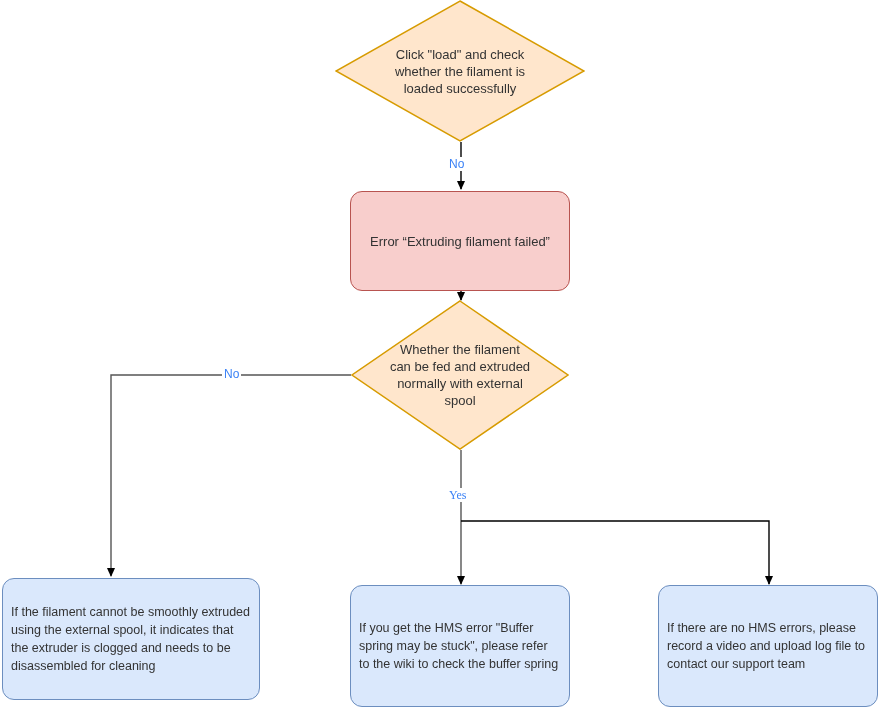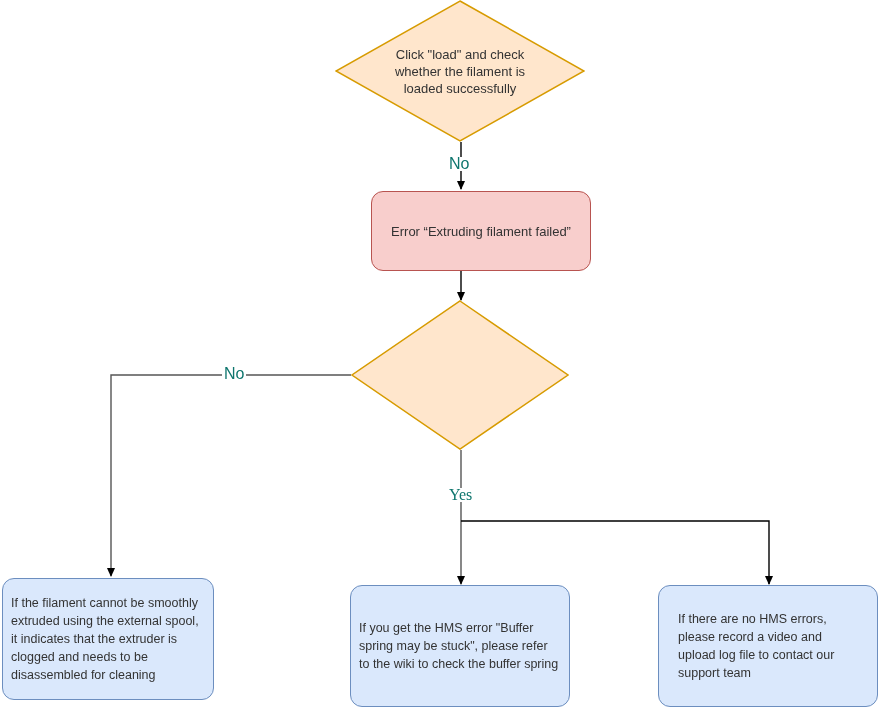--- a/index.html
+++ b/index.html
@@ -68,22 +68,22 @@
   }
   .rrect.blue {
     background: #dae8fc;
     border-color: #6c8ebf;
   }
   .center-text .txt { text-align: center; }
   .left-text .txt { text-align: left; }
 
   .edge-label {
     position: absolute;
-    color: #0f766e;
-    font-size: 16px;
+    color: #3b82f6;
+    font-size: 12px;
     line-height: 14px;
     background: #ffffff;
     padding: 0 2px;
     white-space: nowrap;
   }
 </style>
 </head>
 <body>
 
 <div id="canvas">
@@ -111,40 +111,44 @@
 
   <div class="node diamond center-text" style="left:335px; top:0px; width:250px; height:142px;">
     <svg class="shape" viewBox="0 0 250 142" preserveAspectRatio="none">
       <polygon points="125,1 249,71 125,141 1,71" fill="#ffe6cc" stroke="#d79b00" stroke-width="1.5"></polygon>
     </svg>
     <div class="txt">Click "load" and check
 whether the filament is
 loaded successfully</div>
   </div>
 
-  <div class="node rrect pink center-text" style="left:350px; top:191px; width:220px; height:80px;margin-left:21px;">
+  <div class="node rrect pink center-text" style="left:350px; top:191px; width:220px; height:100px;">
     <div class="txt">Error “Extruding filament failed”</div>
   </div>
 
   <div class="node diamond center-text" style="left:351px; top:300px; width:218px; height:150px;">
     <svg class="shape" viewBox="0 0 218 150" preserveAspectRatio="none">
       <polygon points="109,1 217,75 109,149 1,75" fill="#ffe6cc" stroke="#d79b00" stroke-width="1.5"></polygon>
     </svg>
+    <div class="txt">Whether the filament
+can be fed and extruded
+normally with external
+spool</div>
   </div>
 
-  <div class="node rrect blue left-text" style="left:2px; top:578px; width:212px; height:122px; font-size:12.5px; line-height:18px;">
+  <div class="node rrect blue left-text" style="left:2px; top:578px; width:258px; height:122px; font-size:12.5px; line-height:18px;">
     <div class="txt" style="padding:0 8px;">If the filament cannot be smoothly extruded using the external spool, it indicates that the extruder is clogged and needs to be disassembled for cleaning</div>
   </div>
 
   <div class="node rrect blue left-text" style="left:350px; top:585px; width:220px; height:122px; font-size:12.5px; line-height:18px;justify-content:center;">
     <div class="txt" style="padding:0 8px;">If you get the HMS error "Buffer spring may be stuck", please refer to the wiki to check the buffer spring</div>
   </div>
 
   <div class="node rrect blue left-text" style="left:658px; top:585px; width:220px; height:122px; font-size:12.5px; line-height:18px;">
-    <div class="txt" style="padding:0 19px;">If there are no HMS errors, please record a video and upload log file to contact our support team</div>
+    <div class="txt" style="padding:0 8px;">If there are no HMS errors, please record a video and upload log file to contact our support team</div>
   </div>
 
   <div class="edge-label" style="left:447px; top:157px;">No</div>
 
   <div class="edge-label" style="left:222px; top:367px;">No</div>
 
   <div class="edge-label" style="left:447px; top:488px;font-family:Liberation Serif, serif;">Yes</div>
 
 </div>
 

